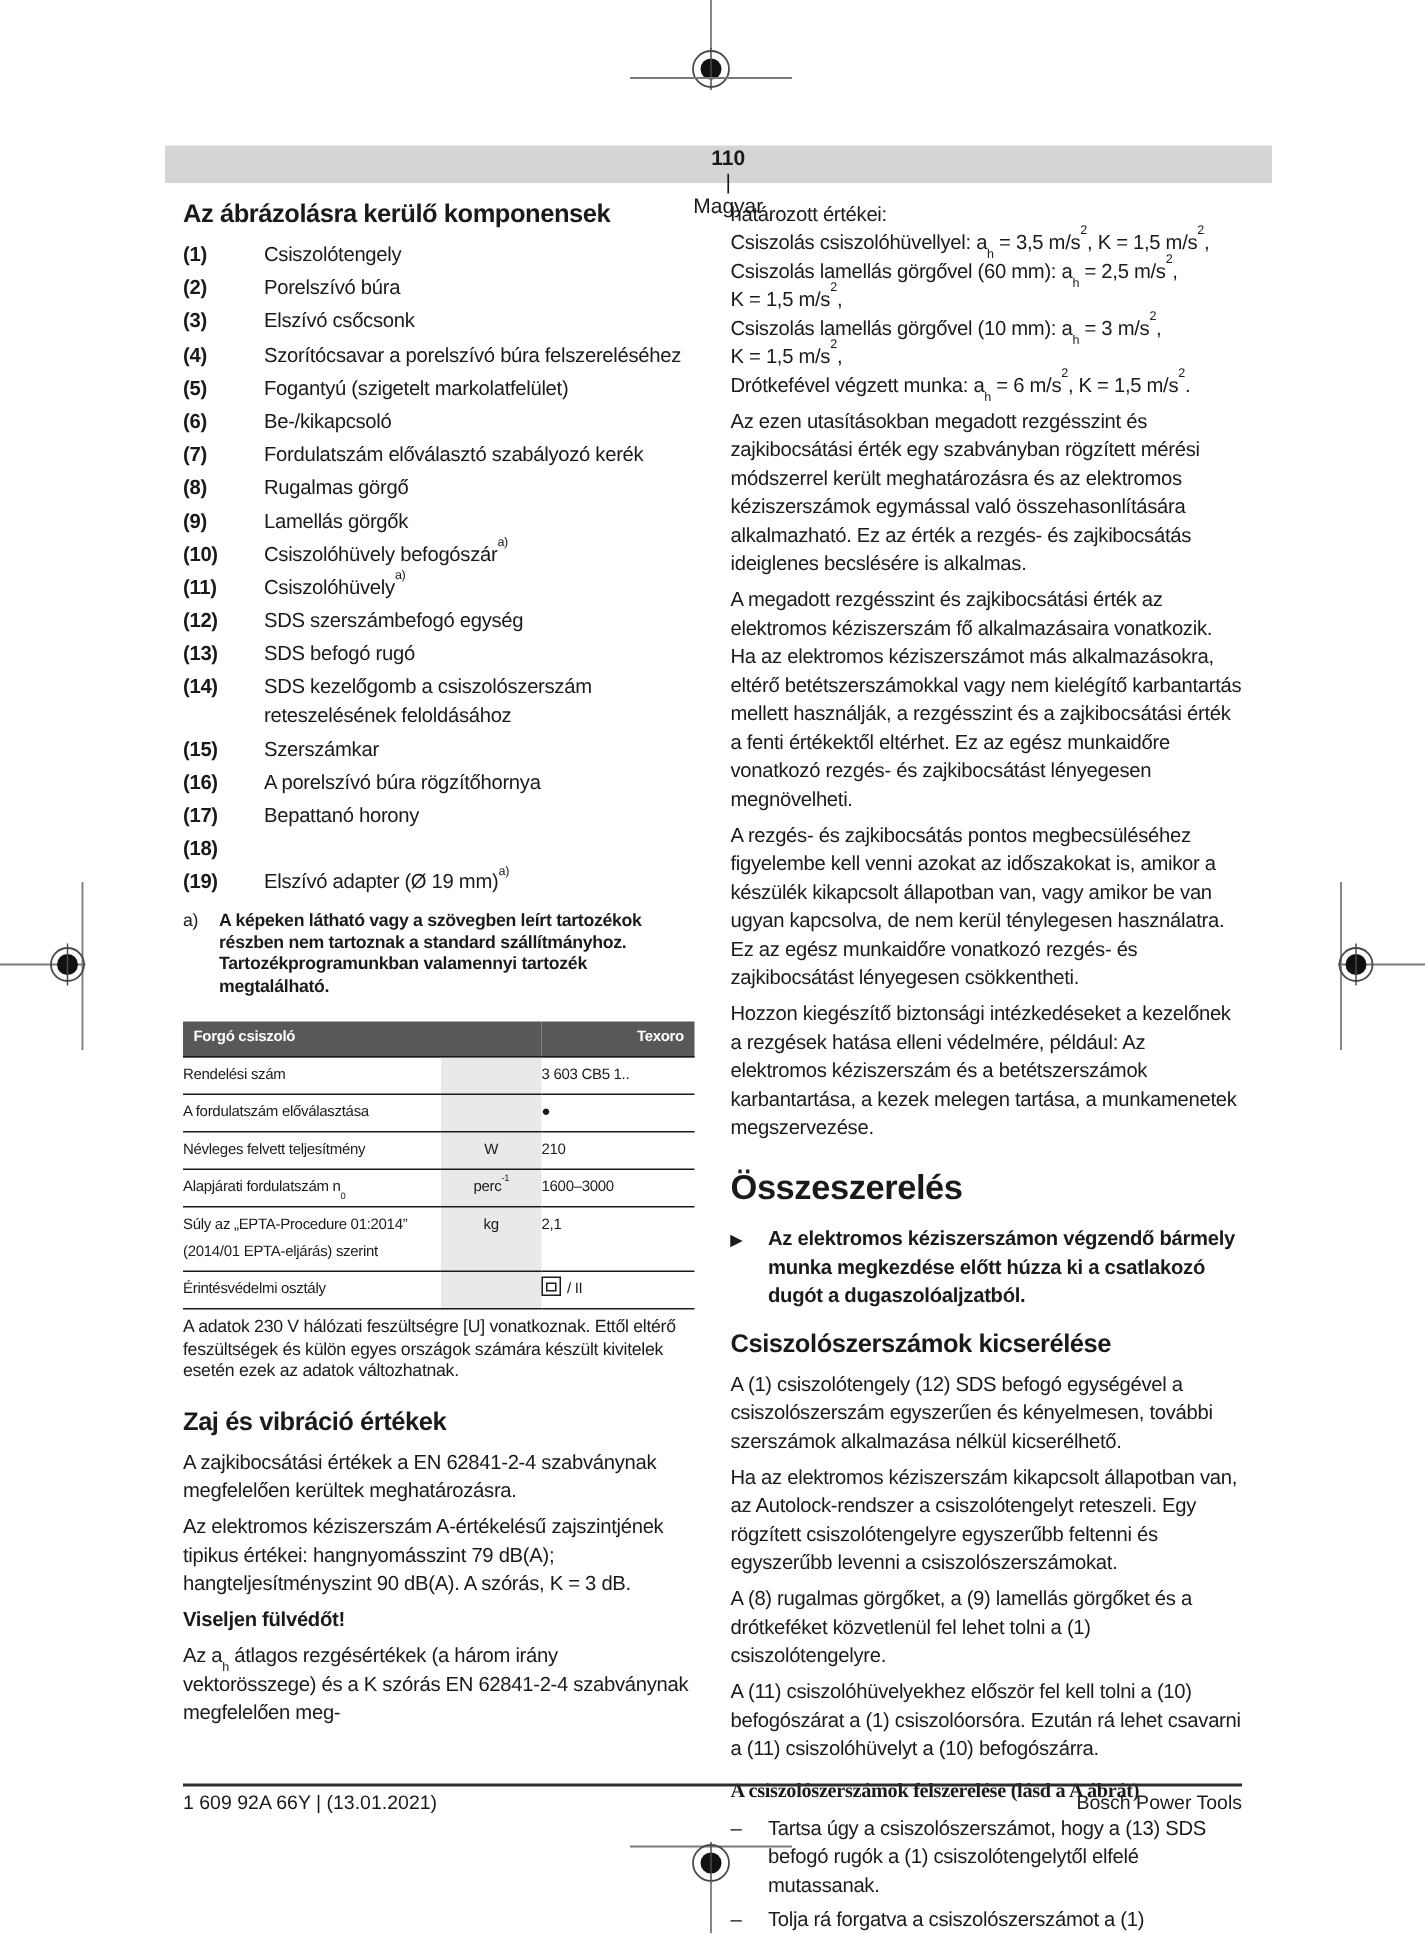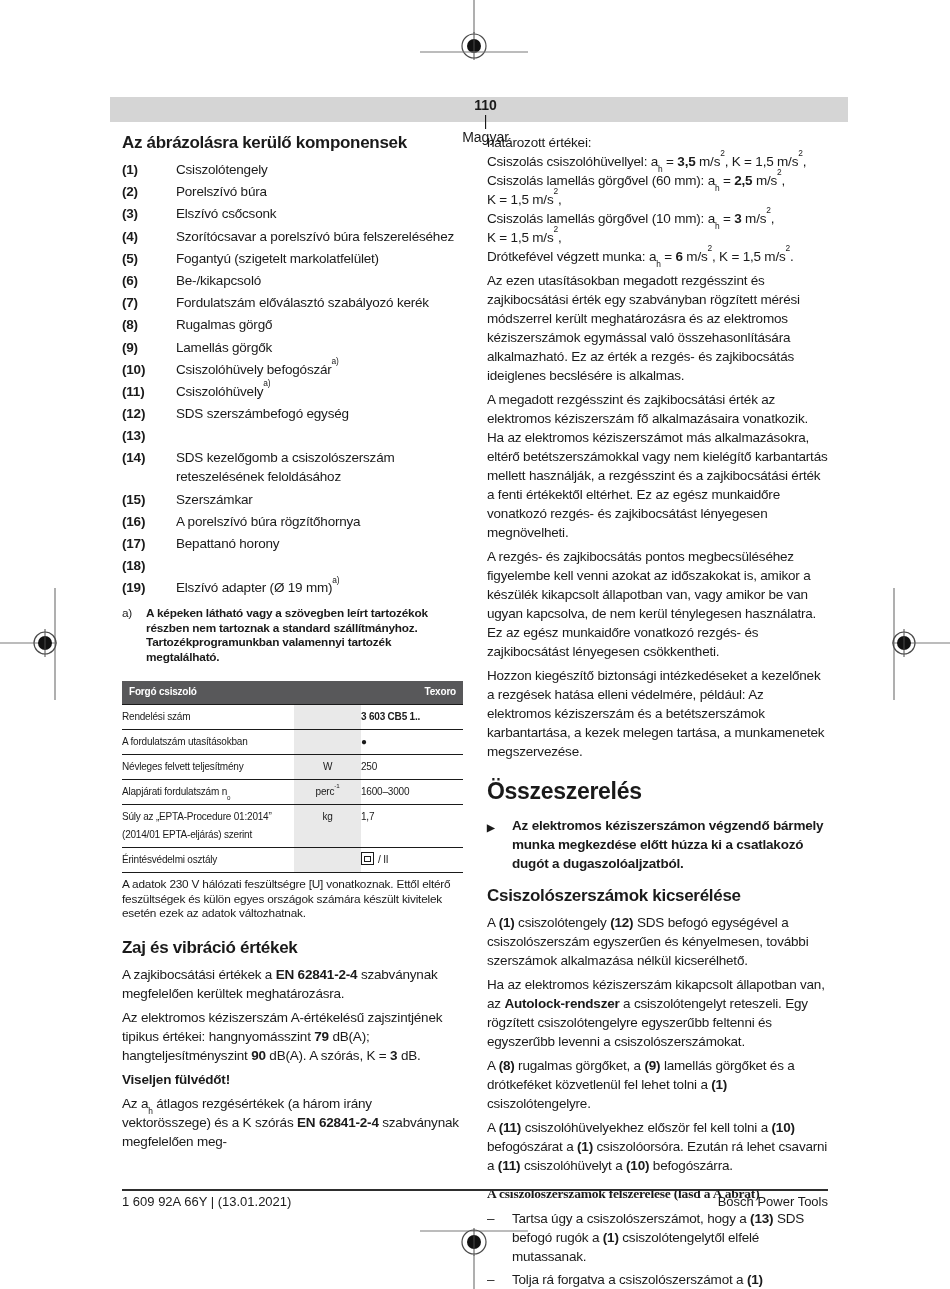--- a/index.html
+++ b/index.html
@@ -26,21 +26,21 @@
 
   
   .col { position:absolute; top:133px; width:341px; font-size:13.5px; line-height:19px; letter-spacing:-0.2px; }
   .col-left  { left:122px; }
   .col-right { left:487px; }
 
   h2.sect { font-size:17px; line-height:20px; font-weight:bold; margin:0 0 7px 0; letter-spacing:-0.3px; }
   h1.chapter { font-size:23px; line-height:26px; font-weight:bold; margin:17px 0 12px 0; letter-spacing:-0.3px; }
   h3.subsect { font-size:13.5px; font-weight:bold; margin:9px 0 6px 0;font-family:Liberation Serif, serif; }
   p.bodytext { margin:0 0 5px 0; }
-  b { font-weight:bold; }
+  b { font-weight:normal; }
   sup { font-size:0.62em; line-height:0; position:relative; top:-0.5em; }
   sub { font-size:0.62em; line-height:0; position:relative; top:0.28em; }
 
   
   .comp-list { margin:4px 0 9px 0; }
   .comp-item { display:flex; margin-bottom:3.2px; }
   .comp-num { flex:none; width:54px; font-weight:bold; }
   .comp-label { flex:1; }
 
   .fnote { display:flex; font-size:11.8px; line-height:14.5px; margin:3px 0 17px 0; }
@@ -171,20 +171,21 @@
       <div class="comp-item">
           <span class="comp-num">(11)</span>
           <span class="comp-label">Csiszolóhüvely<sup>a)</sup></span>
         </div>
       <div class="comp-item">
           <span class="comp-num">(12)</span>
           <span class="comp-label">SDS szerszámbefogó egység</span>
         </div>
       <div class="comp-item">
           <span class="comp-num">(13)</span>
+          <span class="comp-label">SDS befogó rugó</span>
         </div>
       <div class="comp-item">
           <span class="comp-num">(14)</span>
           <span class="comp-label">SDS kezelőgomb a csiszolószerszám reteszelésének feloldásához</span>
         </div>
       <div class="comp-item">
           <span class="comp-num">(15)</span>
           <span class="comp-label">Szerszámkar</span>
         </div>
       <div class="comp-item">
@@ -215,38 +216,38 @@
           <tr class="t-head">
         <td colspan="2">Forgó csiszoló</td>
         <td class="right">Texoro</td>
       </tr>
       <tr>
         <td class="label">Rendelési szám</td>
         <td class="unit"></td>
         <td class="value"><b>3 603 CB5 1..</b></td>
       </tr>
       <tr>
-        <td class="label">A fordulatszám utasításokban</td>
+        <td class="label">A fordulatszám előválasztása</td>
         <td class="unit"></td>
         <td class="value">●</td>
       </tr>
       <tr>
         <td class="label">Névleges felvett teljesítmény</td>
         <td class="unit">W</td>
-        <td class="value">250</td>
+        <td class="value">210</td>
       </tr>
       <tr>
         <td class="label">Alapjárati fordulatszám n<sub>0</sub></td>
         <td class="unit">perc<sup>-1</sup></td>
         <td class="value">1600–3000</td>
       </tr>
       <tr>
         <td class="label">Súly az „EPTA-Procedure 01:2014” (2014/01 EPTA-eljárás) szerint</td>
         <td class="unit">kg</td>
-        <td class="value">1,7</td>
+        <td class="value">2,1</td>
       </tr>
       <tr>
         <td class="label">Érintésvédelmi osztály</td>
         <td class="unit"></td>
         <td class="value"><span class="pc-icon"><span class="inner"></span></span><span>/ II</span></td>
       </tr>
     </tbody>
       </table>
 
     <p class="table-note">A adatok 230 V hálózati feszültségre [U] vonatkoznak. Ettől eltérő feszültségek és külön egyes országok számára készült kivitelek esetén ezek az adatok változhatnak.</p>

